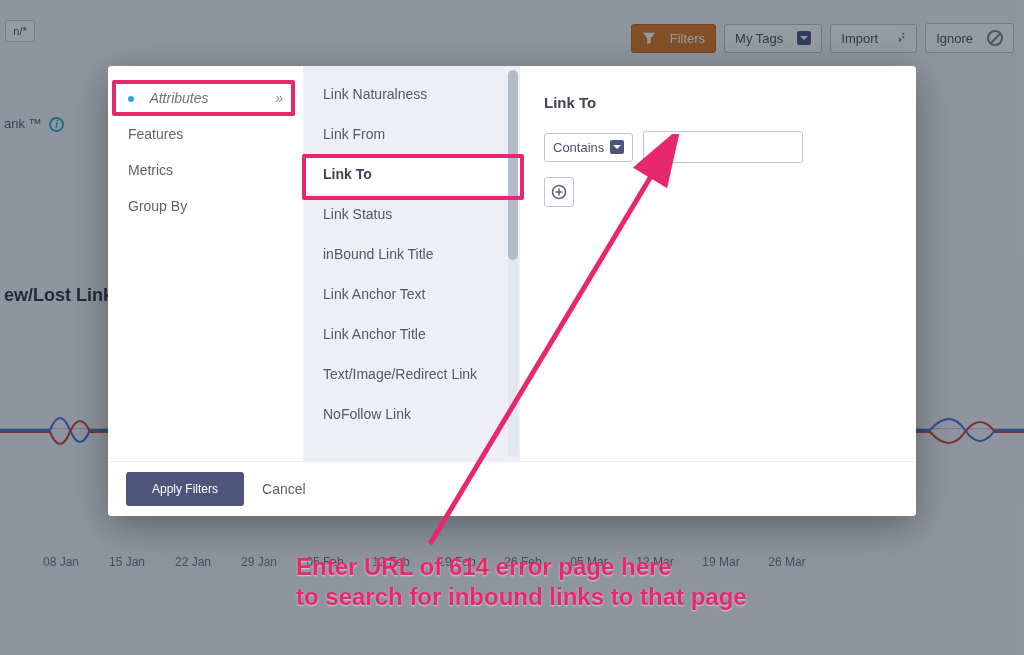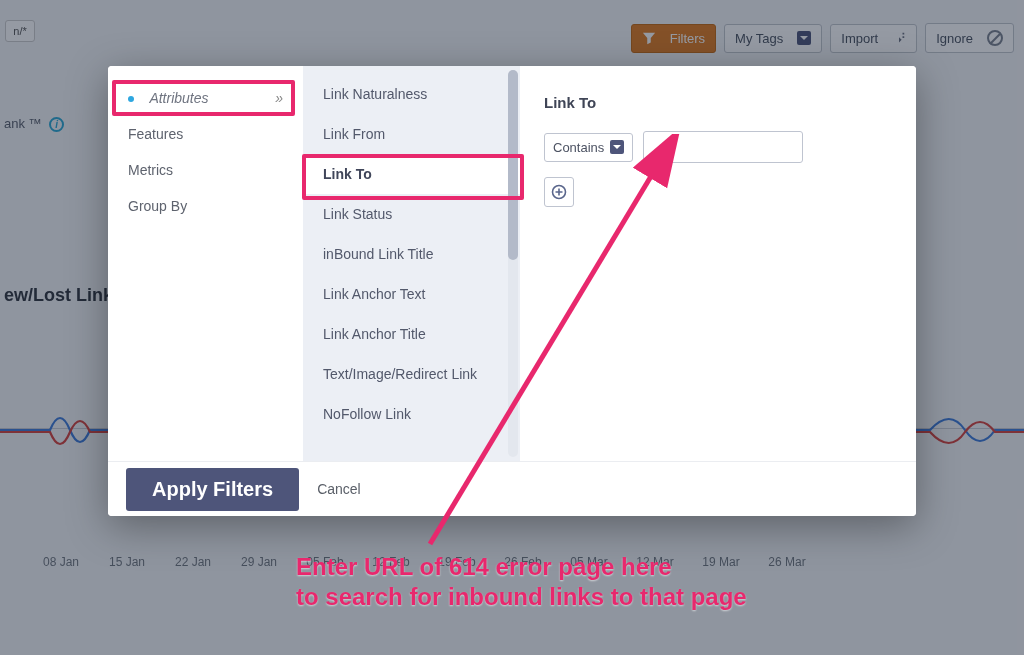--- a/index.html
+++ b/index.html
@@ -31,21 +31,21 @@
     .x-axis { position: absolute; top: 555px; left: 0; right: 0; display: flex; padding-left: 40px; gap: 24px; font-size: 12px; color: #70777f; white-space: nowrap; }
     .x-tick { width: 42px; text-align: center; }
 
     
     .modal { position: absolute; z-index: 5; top: 66px; left: 108px; width: 808px; height: 450px; background: #fff; border-radius: 4px; box-shadow: 0 10px 40px rgba(0,0,0,0.35); display: flex; flex-direction: column; overflow: hidden; }
     .modal-body { flex: 1; display: flex; overflow: hidden; }
     .col1 { width: 195px; background: #fff; padding: 14px 0; }
     .col2 { width: 217px; background: #eceff5; overflow-y: auto; position: relative; }
     .col3 { flex: 1; background: #fff; padding: 28px 24px; }
     .modal-foot { height: 55px; border-top: 1px solid #ebedf1; display: flex; align-items: center; padding: 0 18px; gap: 18px; background:#fff; }
-    .apply-btn { background: #4e557a; color: #fff; border: none; border-radius: 3px; padding: 10px 26px; font-weight: bold; font-size: 20px; }
+    .apply-btn { background: #4e557a; color: #fff; border: none; border-radius: 3px; padding: 10px 26px; font-weight: normal; font-size: 12px; }
     .cancel-btn { background: none; border: none; color: #5b6069; font-size: 14px; }
 
     .c1-item { padding: 10px 20px; font-size: 14px; color: #5e636e; cursor: pointer; }
     .c1-item.active { color: #6f7480; font-style: italic; position: relative; }
     .c1-item.active .dot { width:6px;height:6px;border-radius:50%;background:#2ea7e0;display:inline-block;margin-right:12px;vertical-align:middle; }
     .c1-item .rarr { float: right; color: #888; }
 
     .c2-inner { padding: 8px 0; }
     .c2-item { padding: 12px 20px; font-size: 14px; color: #52586b; cursor: pointer; }
     .c2-item.active { background: #fff; font-weight: bold; color: #40465a; }

